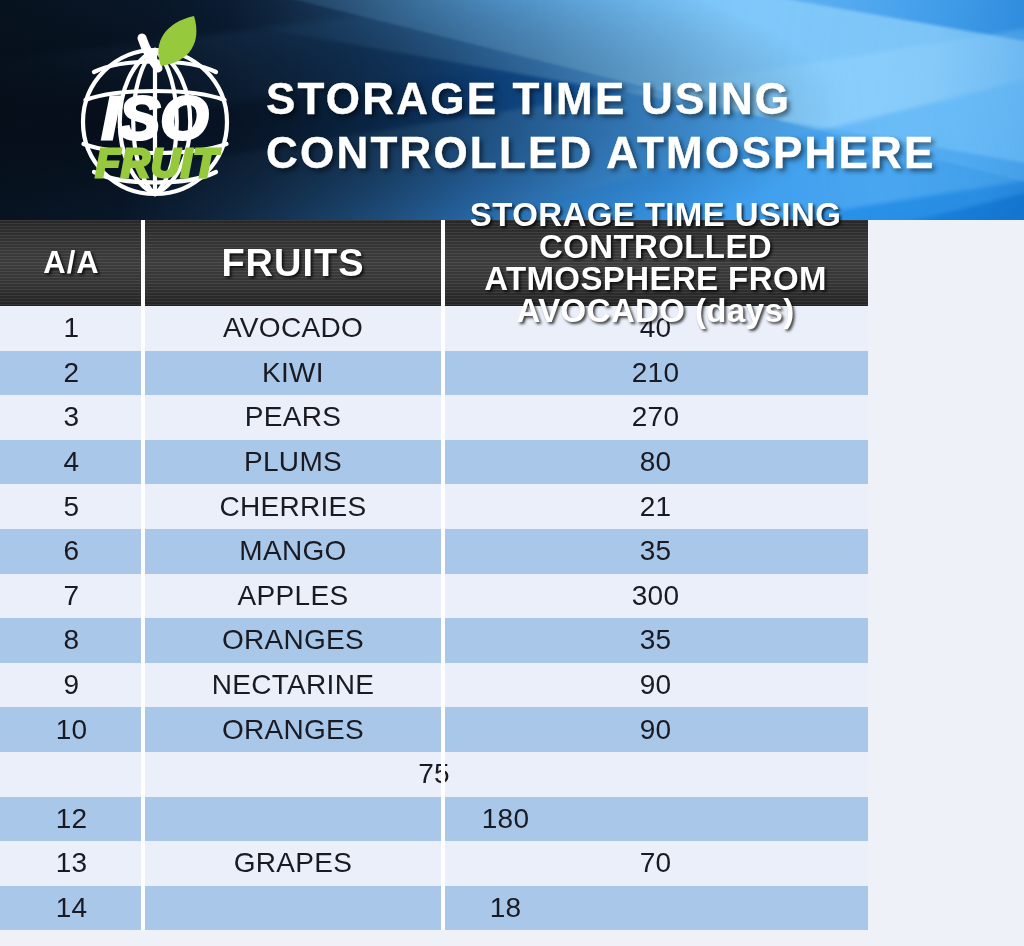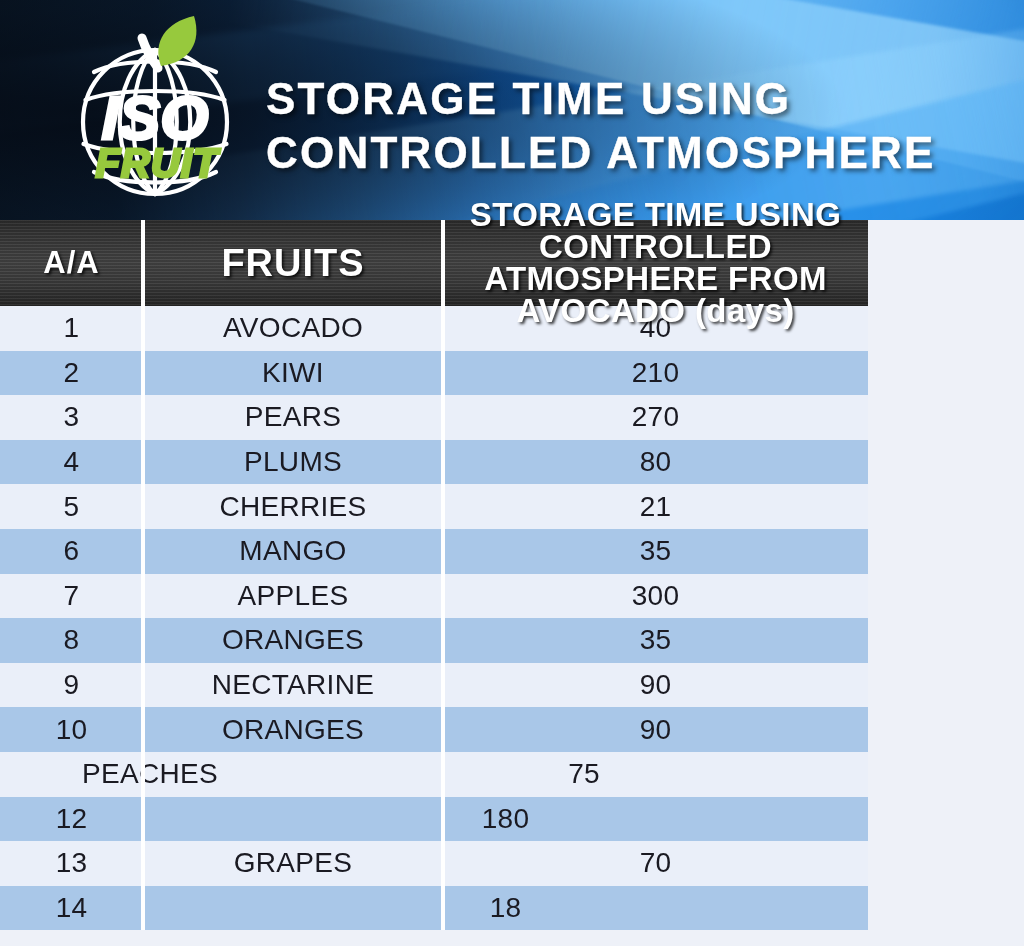--- a/index.html
+++ b/index.html
@@ -284,21 +284,20 @@
           <div class="cell c1">9</div>
           <div class="cell c2">NECTARINE</div>
           <div class="cell c3">90</div>
         </div>
         <div class="row even">
           <div class="cell c1">10</div>
           <div class="cell c2">ORANGES</div>
           <div class="cell c3">90</div>
         </div>
         <div class="row odd">
-          <div class="cell c2">PEACHES</div>
           <div class="cell c3">75</div>
         </div>
         <div class="row even">
           <div class="cell c1">12</div>
           <div class="cell c3">180</div>
         </div>
         <div class="row odd">
           <div class="cell c1">13</div>
           <div class="cell c2">GRAPES</div>
           <div class="cell c3">70</div>

